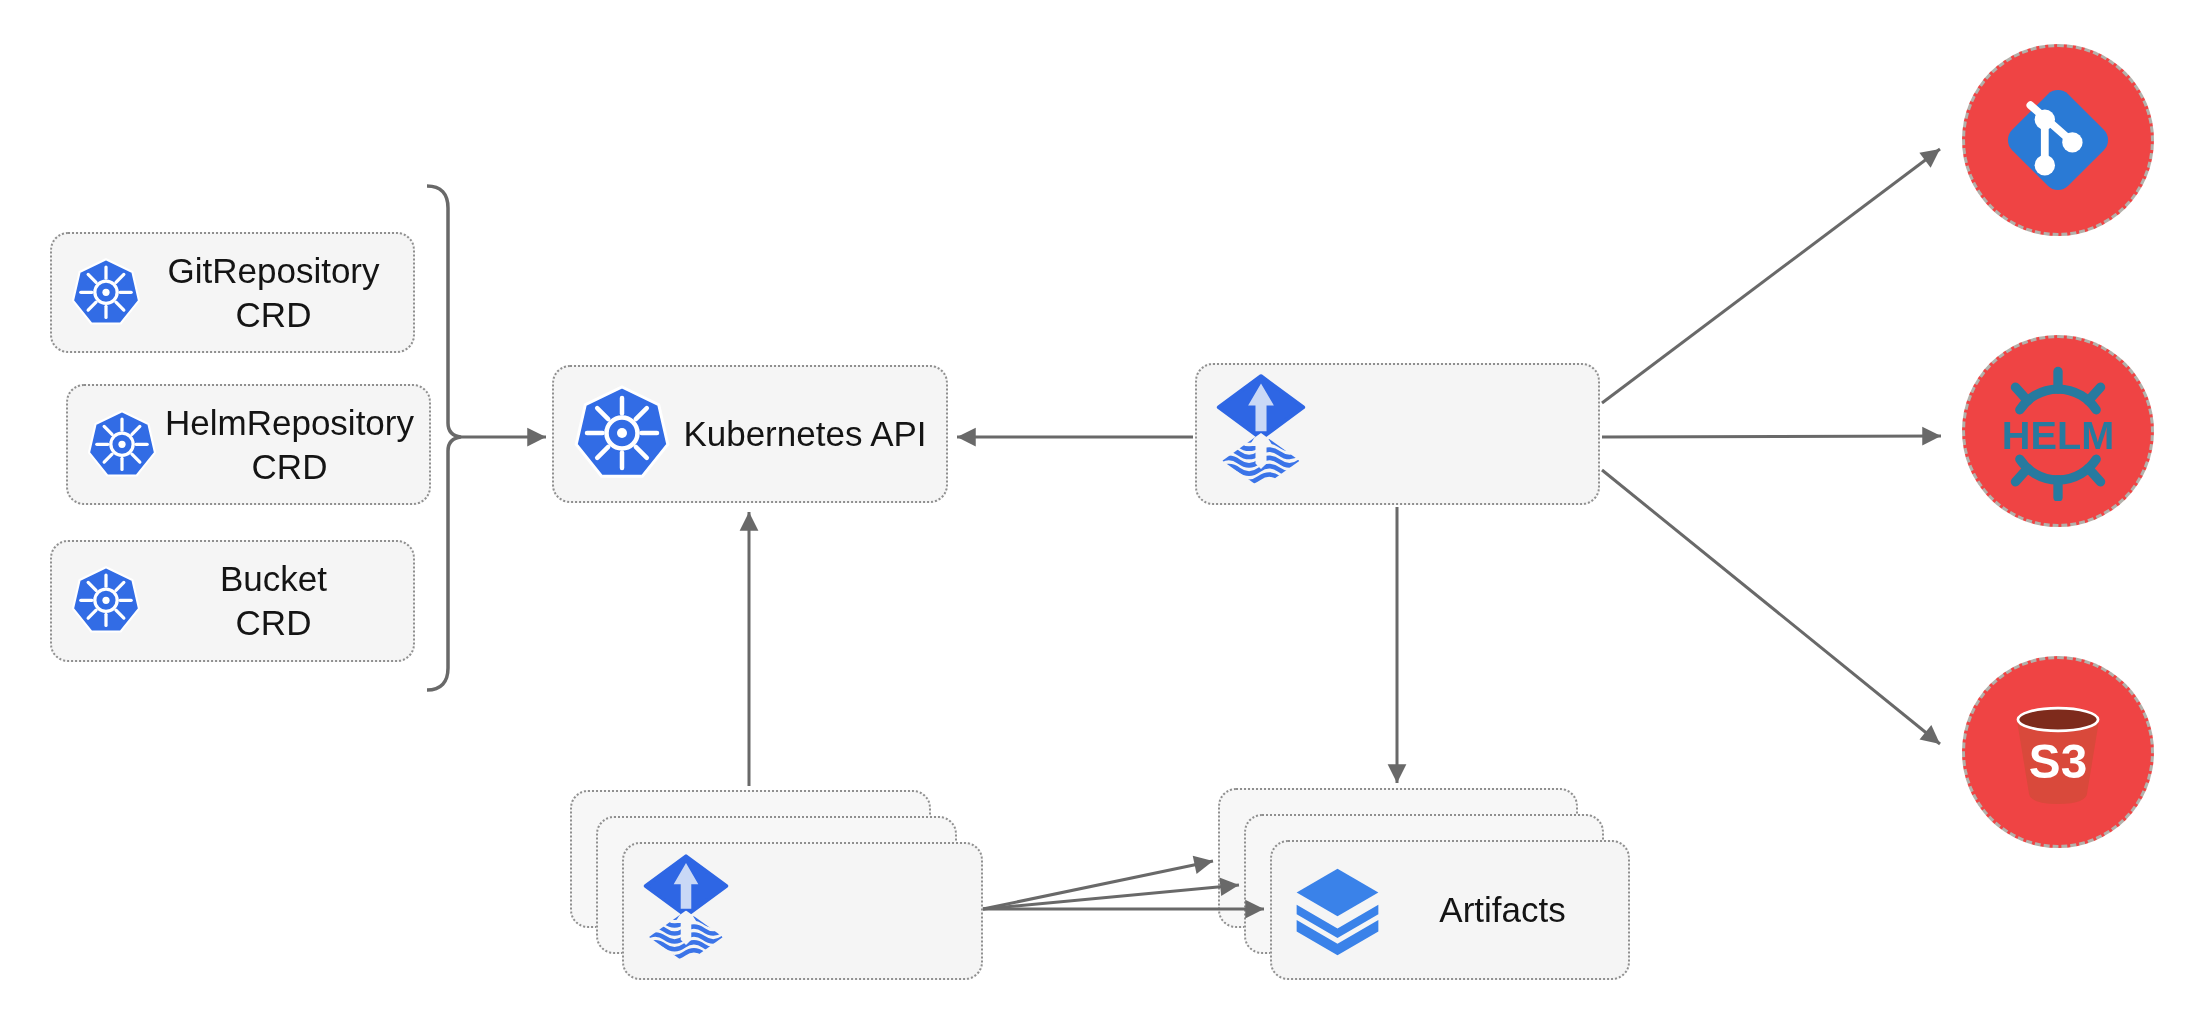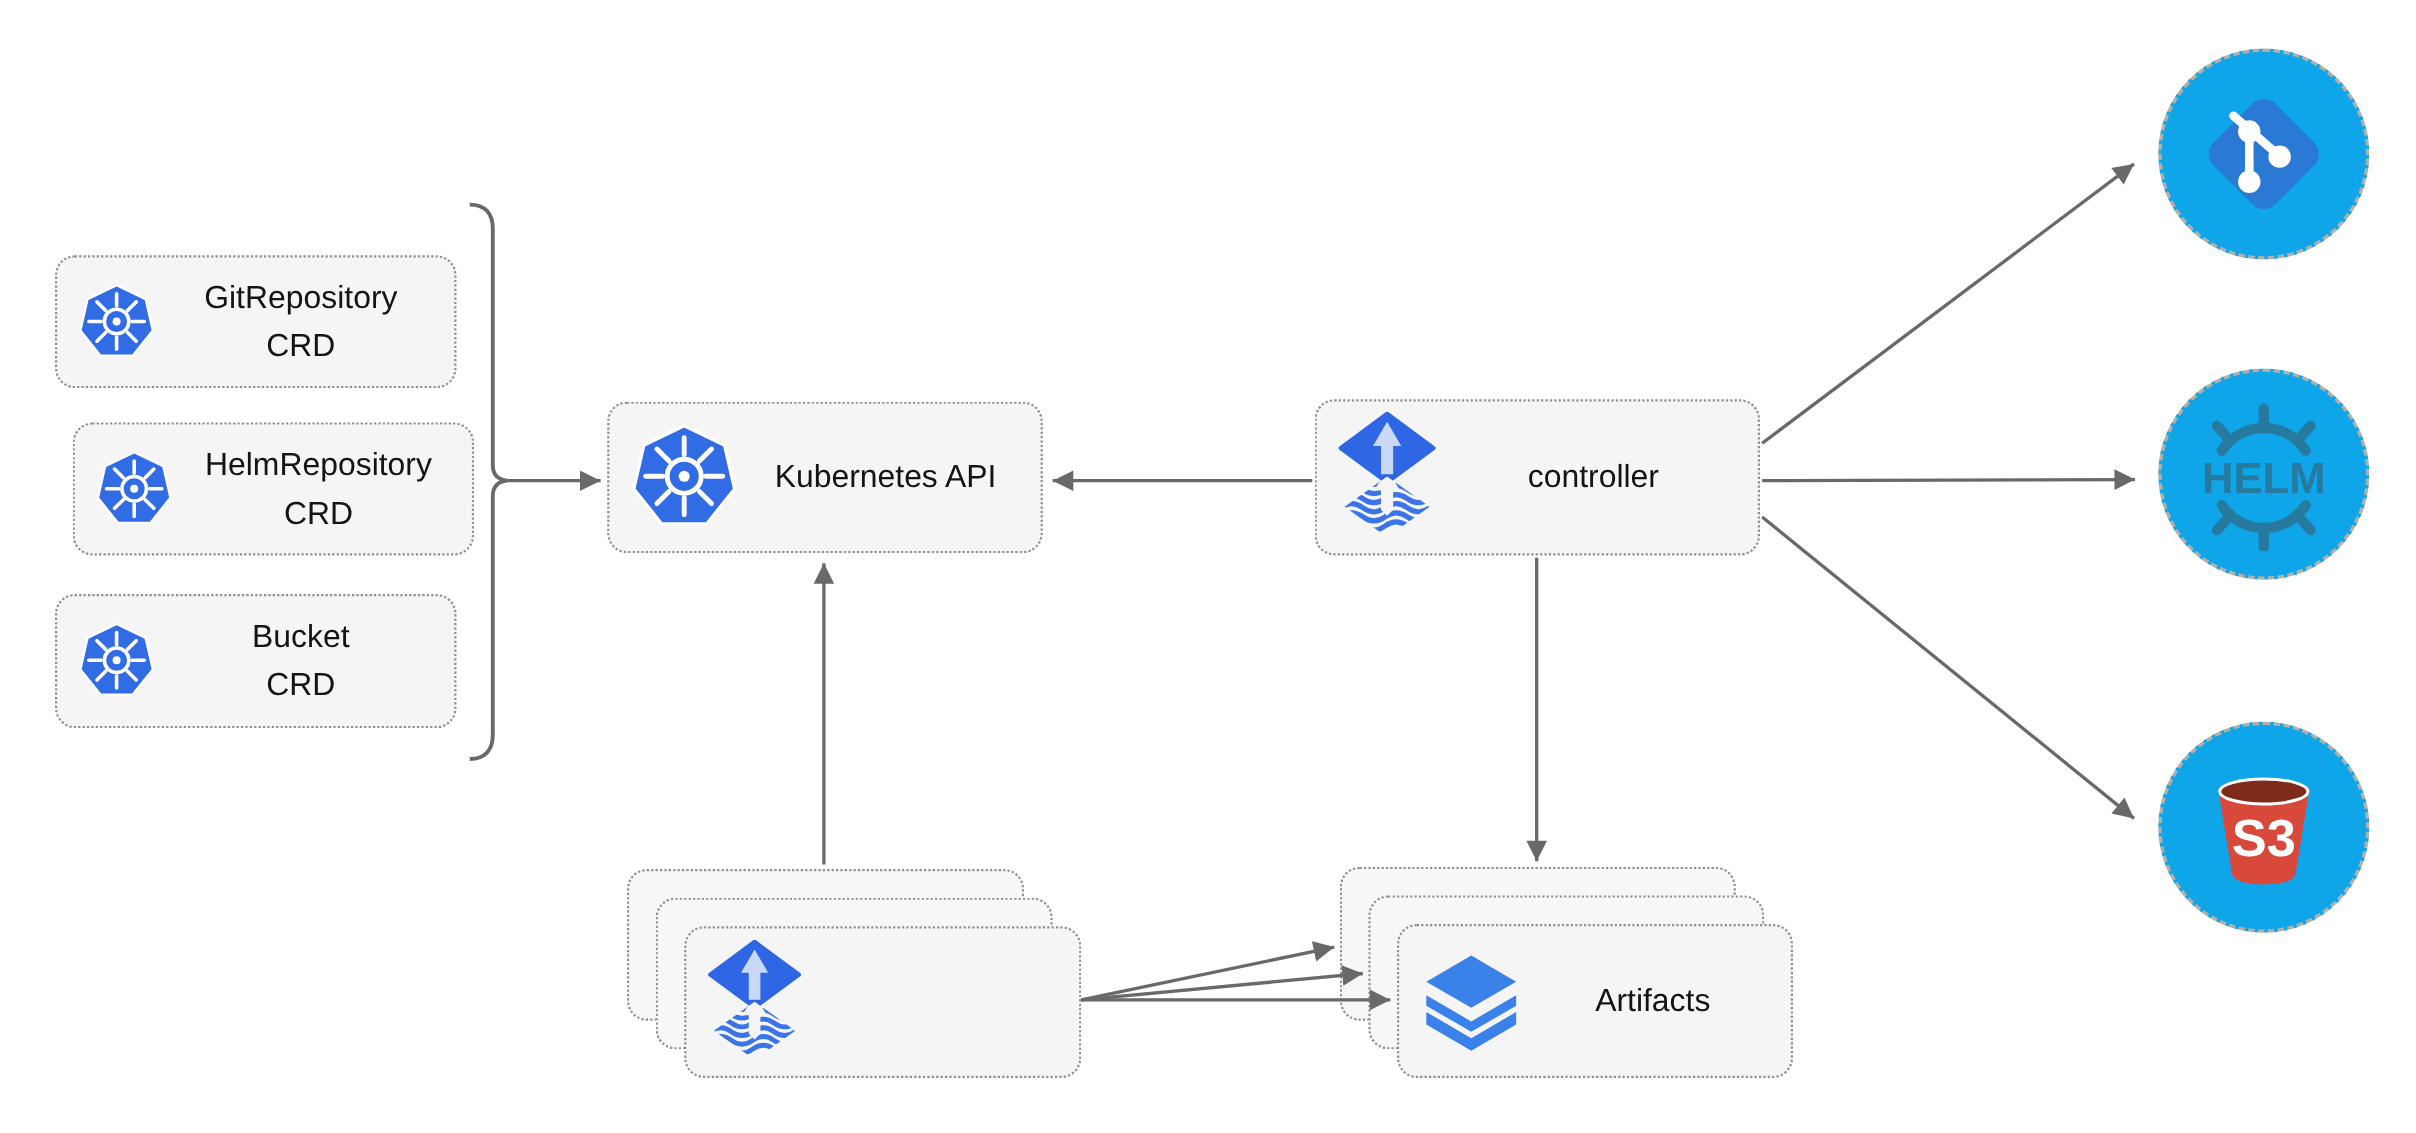--- a/index.html
+++ b/index.html
@@ -5,26 +5,26 @@
   html,body{margin:0;padding:0;background:#ffffff;}
   #canvas{
     position:relative;width:2196px;height:1030px;background:#ffffff;overflow:hidden;
     font-family:"Liberation Sans","DejaVu Sans",sans-serif;color:#141414;
   }
   .node{
     position:absolute;background:#f5f5f5;border:2.5px dotted #8f8f8f;border-radius:18px;
     box-sizing:border-box;display:flex;align-items:center;
   }
   .node .icon{flex:0 0 auto;margin-left:18px;}
-  .node .label{flex:1 1 auto;text-align:center;font-size:29px;line-height:44px;color:#141414;padding-right:8px;}
+  .node .label{flex:1 1 auto;text-align:center;font-size:35px;line-height:44px;color:#141414;padding-right:8px;}
   .node .label span{display:block;}
   .stack-back{background:#f7f7f7;}
   .endpoint{
     position:absolute;width:192px;height:192px;border-radius:50%;
-    background:#0ea5e9;border:3px dashed #b3b0aa;box-sizing:border-box;
+    background:#ef4444;border:3px dashed #b3b0aa;box-sizing:border-box;
     display:flex;align-items:center;justify-content:center;
   }
   #connectors{position:absolute;left:0;top:0;z-index:30;pointer-events:none;}
   .node,.endpoint{z-index:10;}
 </style>
 </head>
 <body>
 
 <div id="canvas">
 
@@ -124,21 +124,20 @@
         <path d="M4,68 q11,-8 22,0 t22,0 t22,0 t22,0"></path>
         <path d="M4,77 q11,-8 22,0 t22,0 t22,0 t22,0"></path>
         <path d="M4,86 q11,-8 22,0 t22,0 t22,0 t22,0"></path>
         <path d="M4,95 q11,-8 22,0 t22,0 t22,0 t22,0"></path>
         <path d="M4,104 q11,-8 22,0 t22,0 t22,0 t22,0"></path>
         <path d="M4,113 q11,-8 22,0 t22,0 t22,0 t22,0"></path>
         <path d="M50,58 L63,78 L56,78 L56,97 L50,103 L44,97 L44,78 L37,78 Z" fill="#f5f5f5" stroke="none"></path>
       </g>
     </svg>
     <div class="label">
-      <span>controller</span>
     </div>
   </div>
 
   <div class="node stack-back" style="left:570px;top:790px;width:361px;height:138px"></div>
   <div class="node stack-back" style="left:596px;top:816px;width:361px;height:138px"></div>
   <div class="node" style="left:622px;top:842px;width:361px;height:138px">
     <svg class="icon" width="88" height="115" viewBox="0 0 100 130">
       <polygon points="50,2 96,36 50,70 4,36" fill="#2E66E4" stroke="#2E66E4" stroke-width="4" stroke-linejoin="round"></polygon>
       <path d="M50,10 L64,34 L56,34 L56,62 L44,62 L44,34 L36,34 Z" fill="#C9D8F6"></path>
       <clipPath id="fluxclip2">

